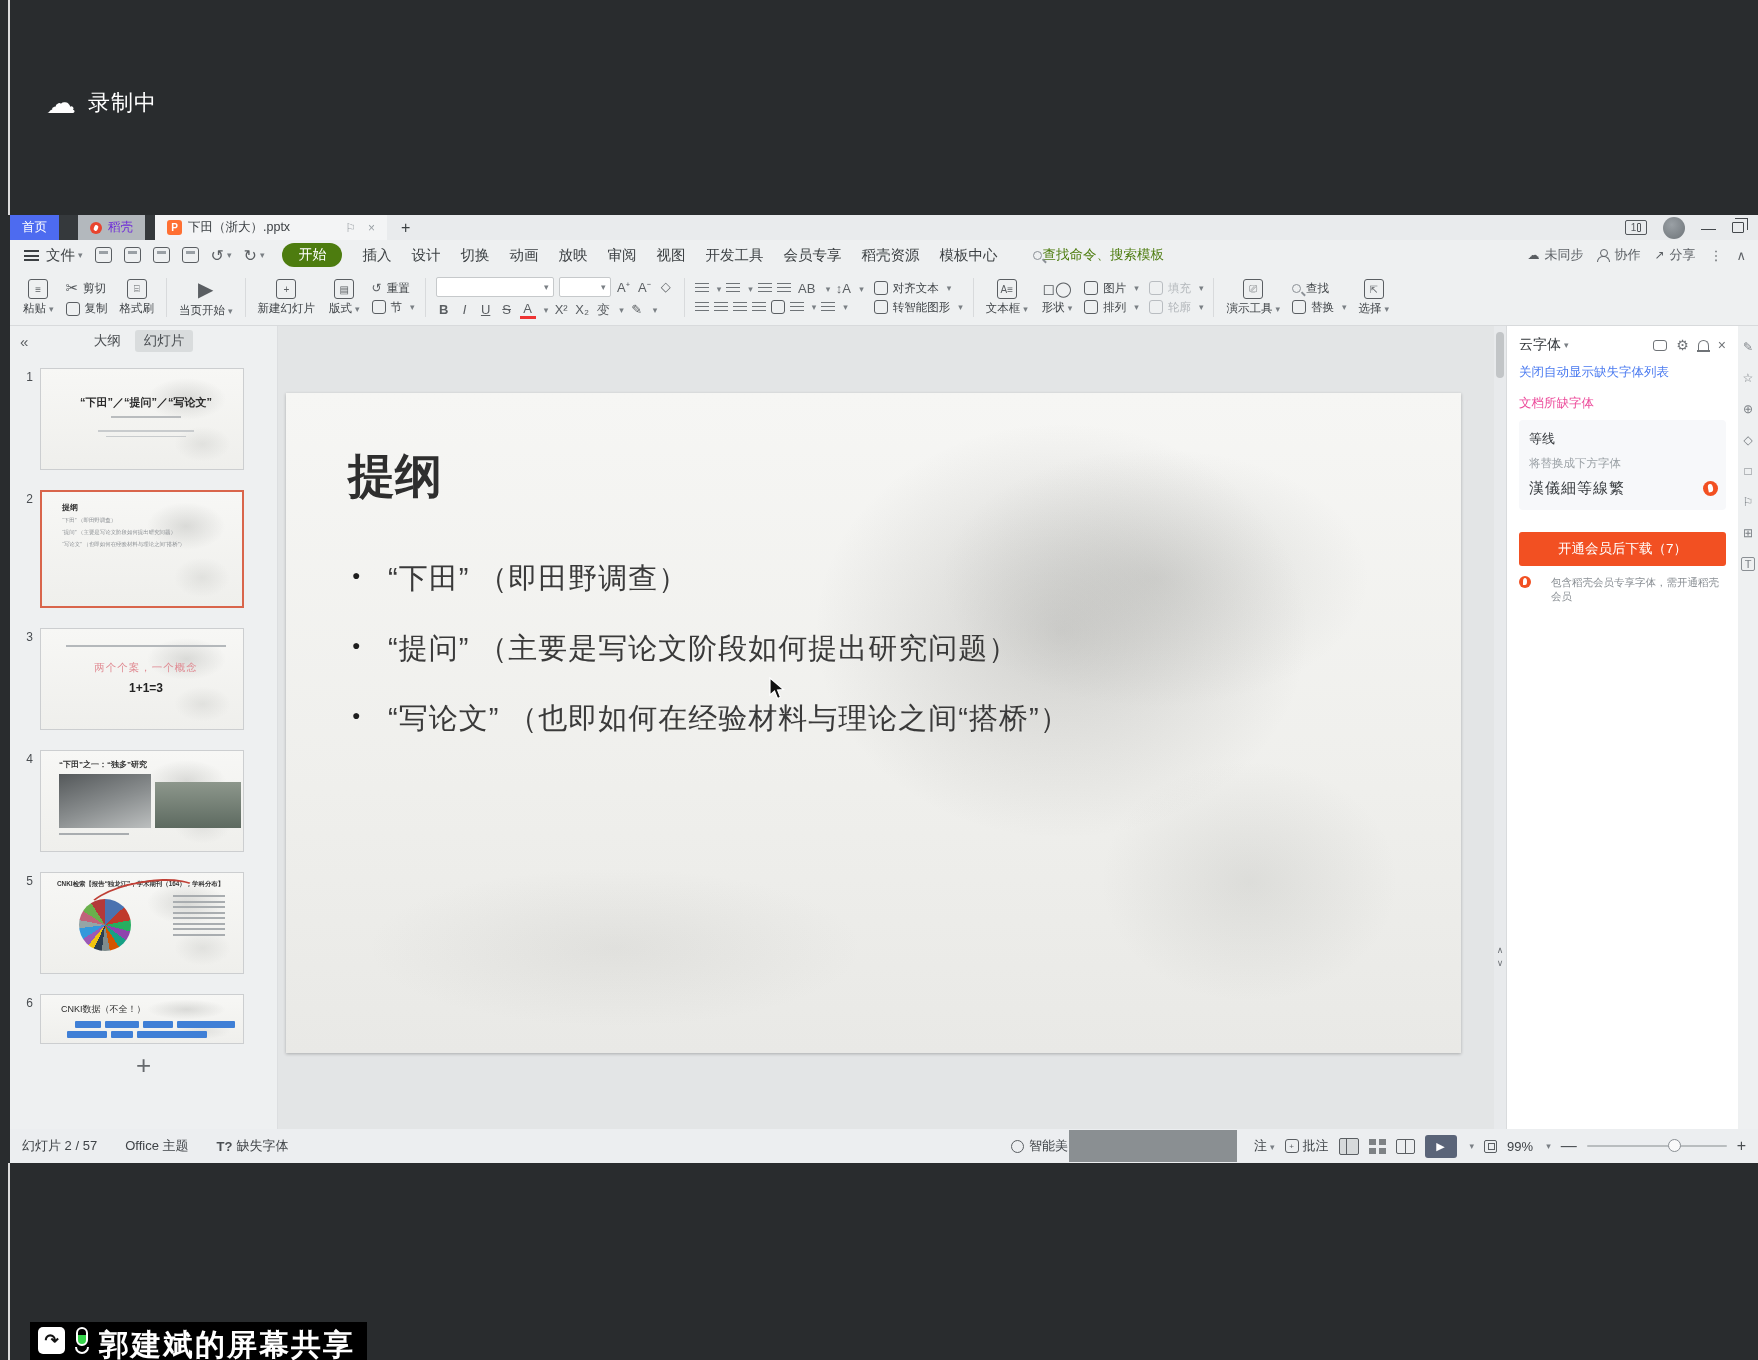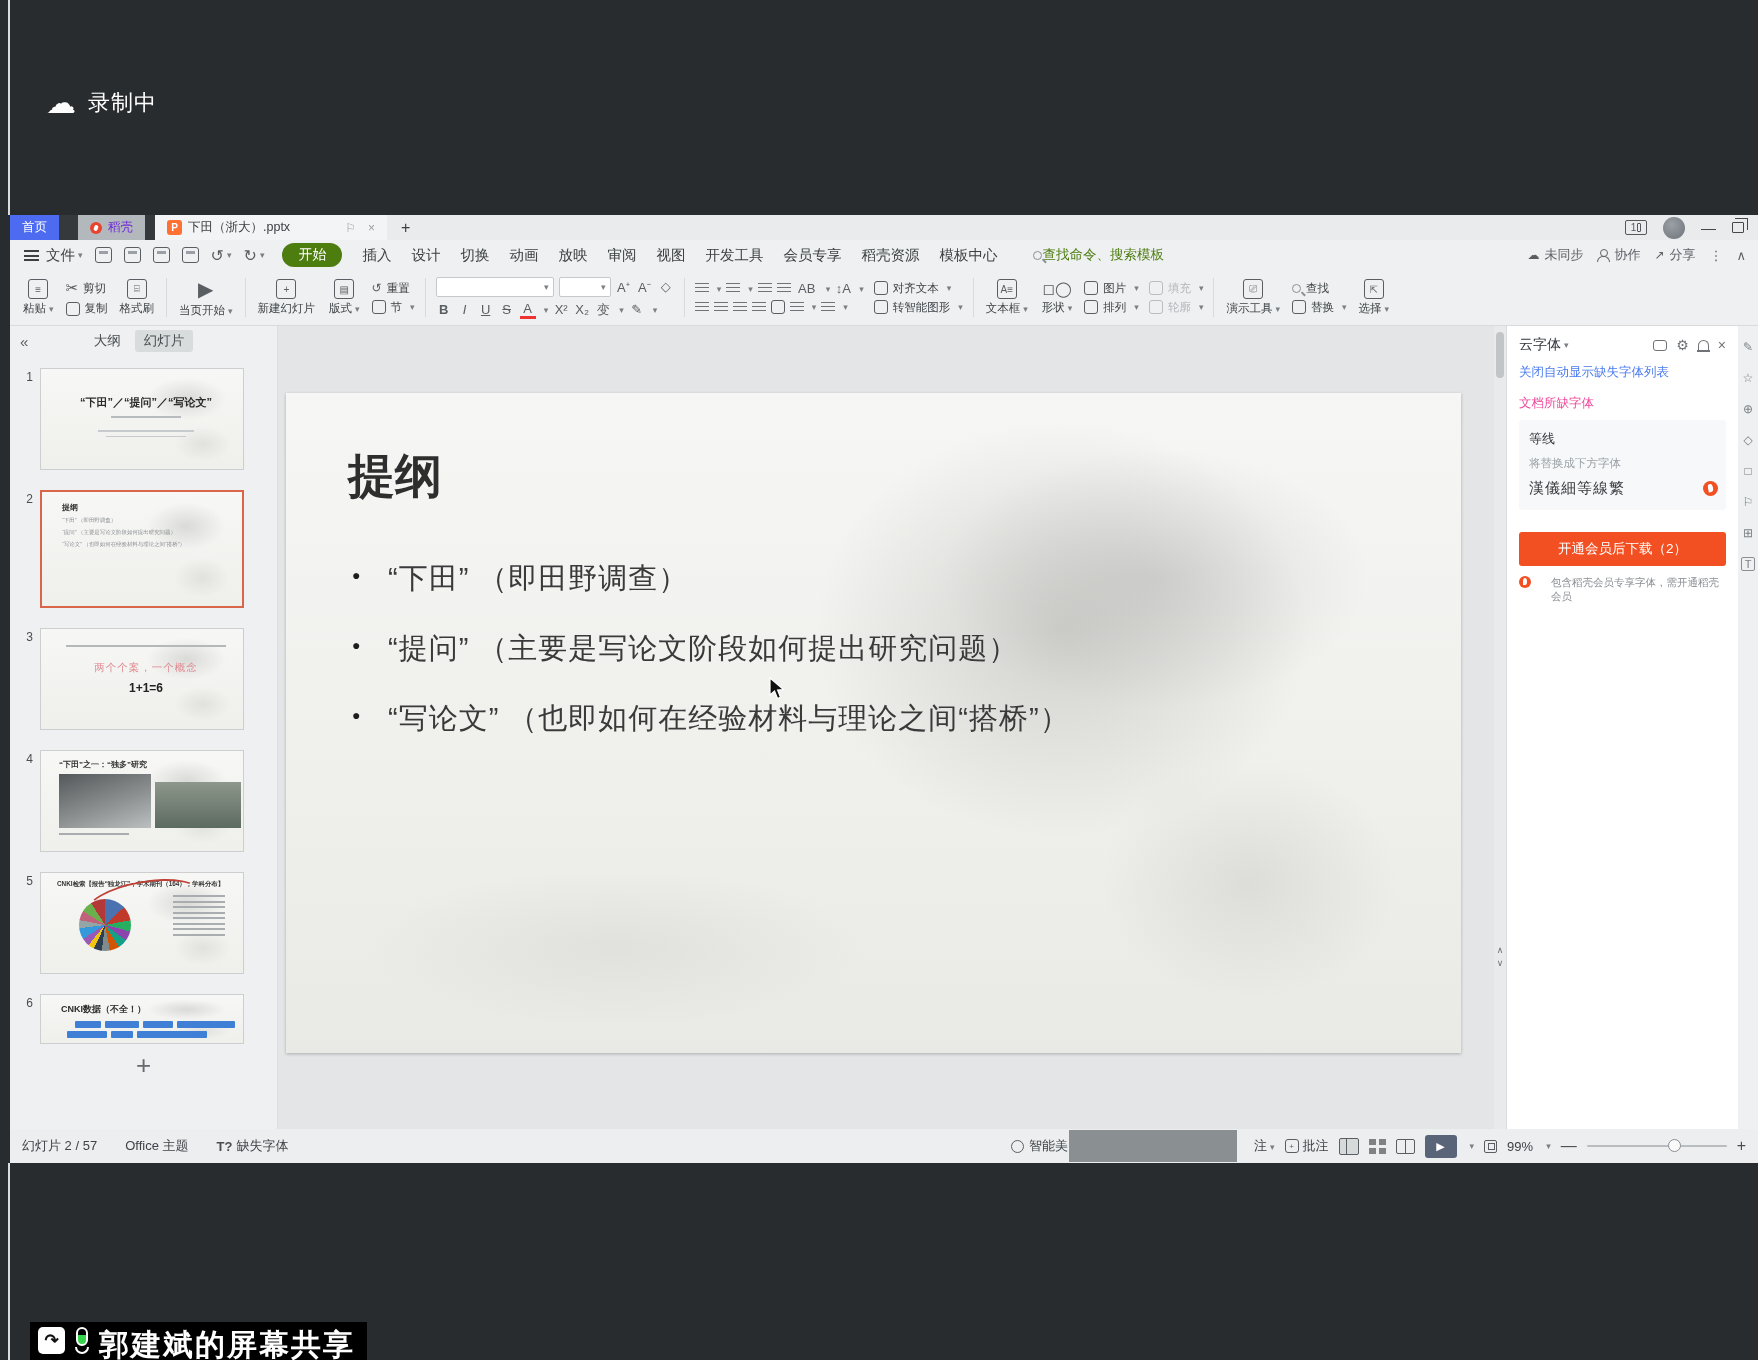--- a/index.html
+++ b/index.html
@@ -90,21 +90,21 @@
   .t4-title{font-size:8px;font-weight:bold;color:#333;margin:8px 0 4px 10px;}
   .t4-photos{display:flex;gap:4px;margin-left:10px;}
   .ph1{width:92px;height:54px;background:linear-gradient(160deg,#54585a,#8b8f90 55%,#bcbfbf);}
   .ph2{width:86px;height:46px;margin-top:8px;background:linear-gradient(180deg,#8d978c,#5d6a60);}
   .t5-title{font-size:8px;font-weight:bold;color:#333;margin:7px 4px 2px 8px;transform:scale(.8);transform-origin:left top;white-space:nowrap;}
   .pie{position:absolute;left:38px;top:26px;width:52px;height:52px;border-radius:50%;
     background:conic-gradient(#4a72b0 0 13%,#c0392b 0 22%,#27ae60 0 29%,#8e44ad 0 35%,#16a085 0 41%,#d35400 0 47%,#7f8c8d 0 52%,#2c3e50 0 57%,#f1c40f 0 61%,#9b59b6 0 66%,#3498db 0 73%,#95a5a6 0 78%,#c0637a 0 84%,#6ab04c 0 91%,#b33939 0 100%);}
   .plist{position:absolute;right:18px;top:22px;width:52px;}
   .plist i{display:block;height:2px;background:#a9adb0;margin-bottom:3.5px;}
   .redarc{position:absolute;left:44px;top:8px;width:118px;height:44px;border:2px solid transparent;border-top:2px solid #bf4036;border-radius:50%;transform:rotate(-10deg);}
-  .t6-title{font-size:9px;font-weight:bold;color:#2b2b2b;margin:8px 0 5px 12px;}
+  .t6-title{font-size:9px;font-weight:normal;color:#2b2b2b;margin:8px 0 5px 12px;}
   .bluebar{display:flex;gap:4px;margin:3px 0 0 26px;}
   .bluebar i{display:block;height:7px;background:#3f7fd6;border-radius:1px;}
   .addslide{text-align:center;font-size:26px;color:#66696d;line-height:30px;margin-top:2px;}
   
   .center-col{flex:1;display:flex;flex-direction:column;min-width:0;}
   .canvas{flex:1;background:#e3e5e6;position:relative;}
   .slide{position:absolute;left:8px;top:67px;width:1175px;height:660px;box-shadow:0 1px 3px rgba(0,0,0,.25);
     background:
     radial-gradient(30% 45% at 66% 36%, rgba(95,95,92,.22), transparent 70%),
     radial-gradient(closest-side at 74% 28%, rgba(110,112,108,.18), transparent 70%),
@@ -478,21 +478,21 @@
               <div class="t2-b">“提问” （主要是写论文阶段如何提出研究问题）</div>
               <div class="t2-b">“写论文” （也即如何在经验材料与理论之间“搭桥”）</div>
             </div>
           </div>
 
           <div class="trow">
             <span class="tnum">3</span>
             <div class="thumb slide-bgm">
               <div class="gbar" style="width:160px;margin-top:16px;height:1.5px;background:#b4b8bb;"></div>
               <div class="t3-pink">两个个案，一个概念</div>
-              <div class="t3-eq">1+1=6</div>
+              <div class="t3-eq">1+1=3</div>
             </div>
           </div>
 
           <div class="trow">
             <span class="tnum">4</span>
             <div class="thumb slide-bgm">
               <div class="t4-title">“下田”之一：“独多”研究</div>
               <div class="t4-photos">
                 <div class="ph1"></div>
                 <div class="ph2"></div>
@@ -575,21 +575,21 @@
           </span>
         </div>
         <div class="fp-link">关闭自动显示缺失字体列表</div>
         <div class="fp-section">文档所缺字体</div>
         <div class="fp-card">
           <div class="fp-missing">等线</div>
           <div class="fp-hint">将替换成下方字体</div>
           <div class="fp-repl">漢儀細等線繁</div>
           <span class="flame"></span>
         </div>
-        <div class="fp-btn">开通会员后下载（2）</div>
+        <div class="fp-btn">开通会员后下载（7）</div>
         <div class="fp-note">
           <span class="flame2"></span>
           <span>包含稻壳会员专享字体，需开通稻壳会员</span>
         </div>
       </div>
 
       <div class="rail">
         <span>✎</span>
         <span>☆</span>
         <span>⊕</span>

